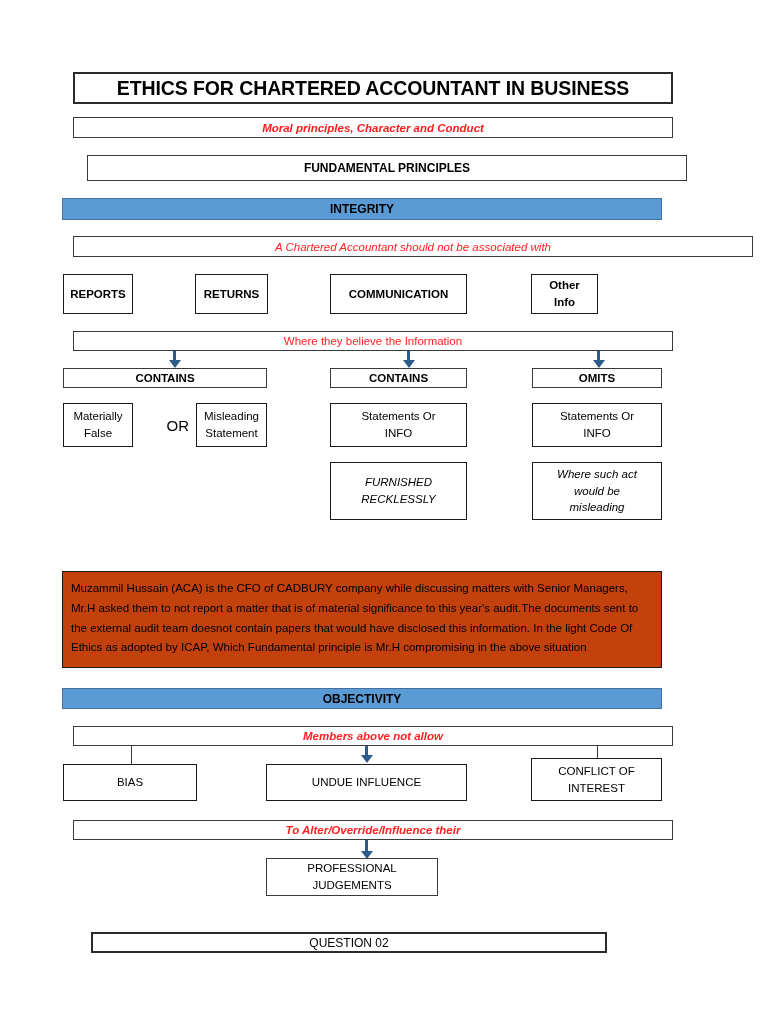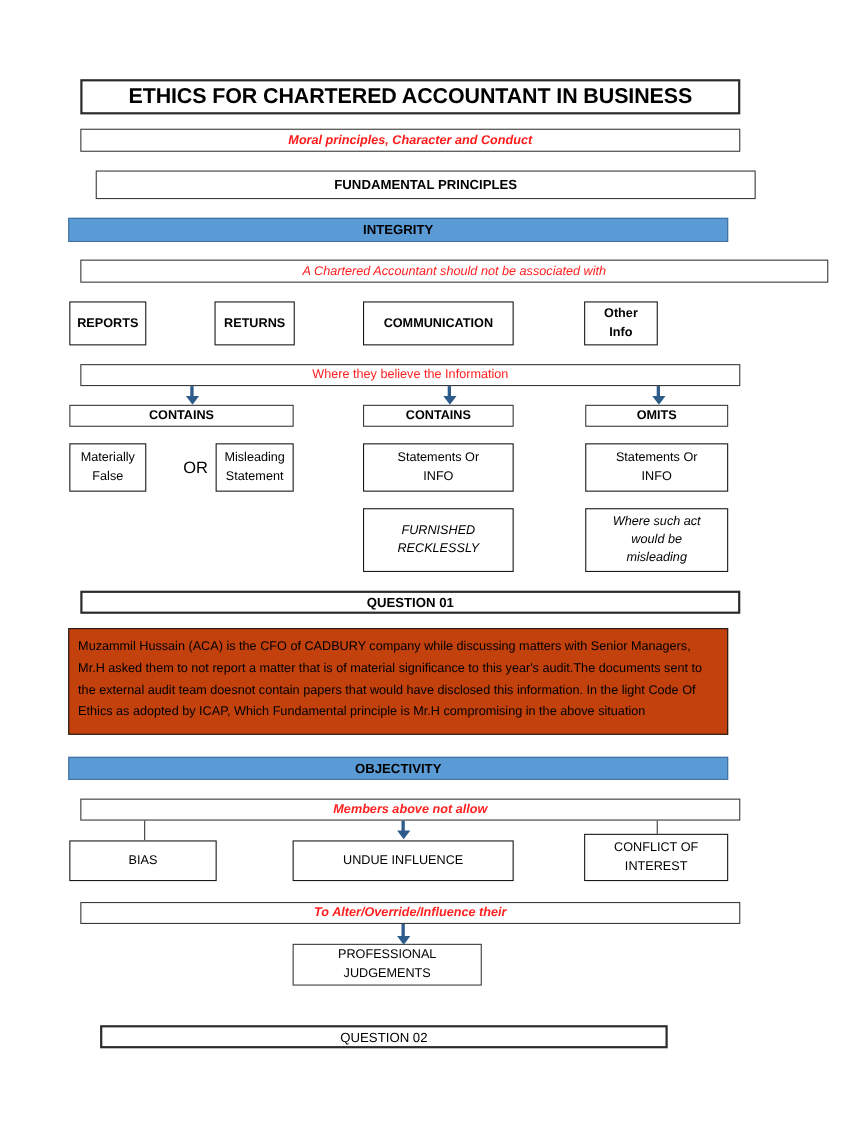--- a/index.html
+++ b/index.html
@@ -212,23 +212,20 @@
     <span>FURNISHED RECKLESSLY</span>
   </div>
 
   <div class="abs node" style="left:532px; top:403px; width:130px; height:44px;">
     <span>Statements Or INFO</span>
   </div>
   <div class="abs node italic" style="left:532px; top:462px; width:130px; height:58px;">
     <span>Where such act would be misleading</span>
   </div>
 
-  <div class="abs bar heavy" style="left:62px; top:537px; width:600px; height:21px;">
-    <span class="bar-label">QUESTION 01</span>
-  </div>
 
   <div class="abs qbox" style="left:62px; top:571px; width:600px; height:97px;">
     <span>Muzammil Hussain (ACA) is the CFO of CADBURY company while discussing matters with Senior Managers, Mr.H asked them to not report a matter that is of material significance to this year's audit.The documents sent to the external audit team doesnot contain papers that would have disclosed this information. In the light Code Of Ethics as adopted by ICAP, Which Fundamental principle is Mr.H compromising in the above situation</span>
   </div>
 
   <div class="abs section-banner" style="left:62px; top:688px; width:600px; height:21px;">
     <span>OBJECTIVITY</span>
   </div>
 
   <div class="abs bar" style="left:62px; top:726px; width:600px; height:20px;">

